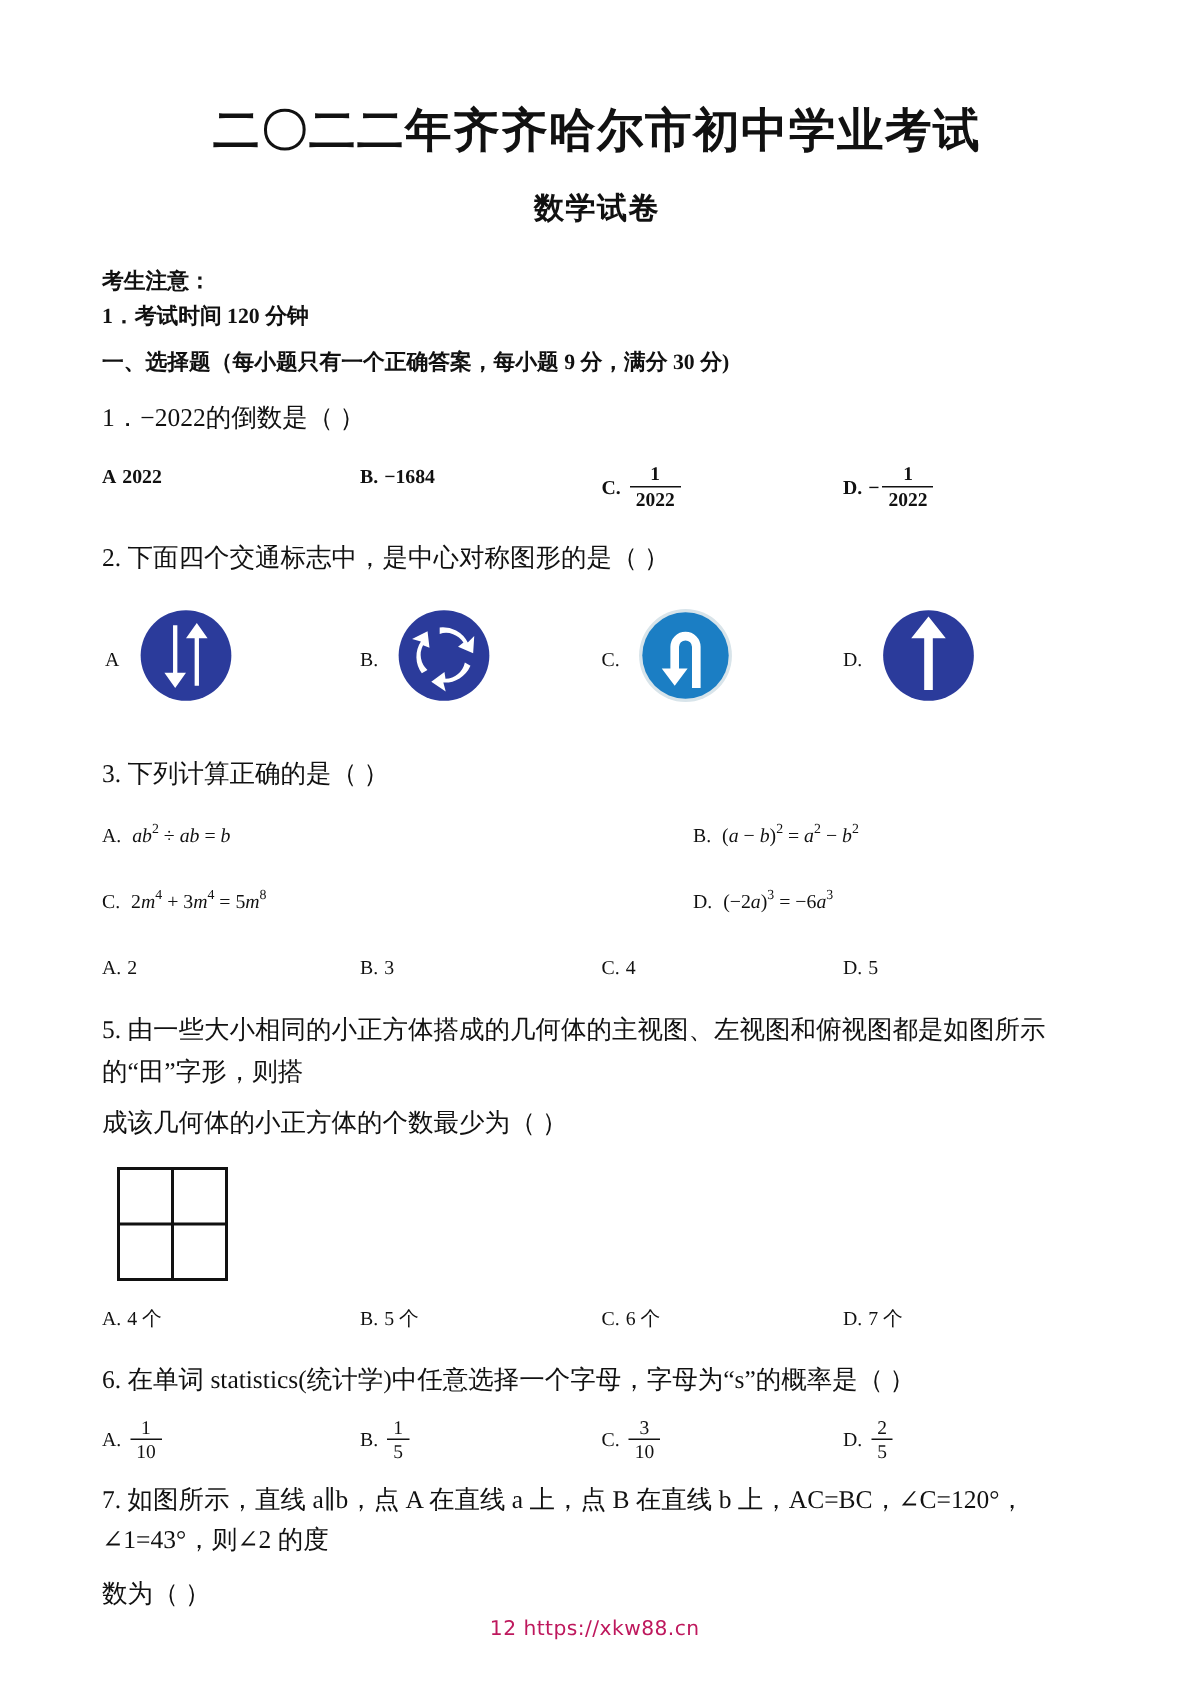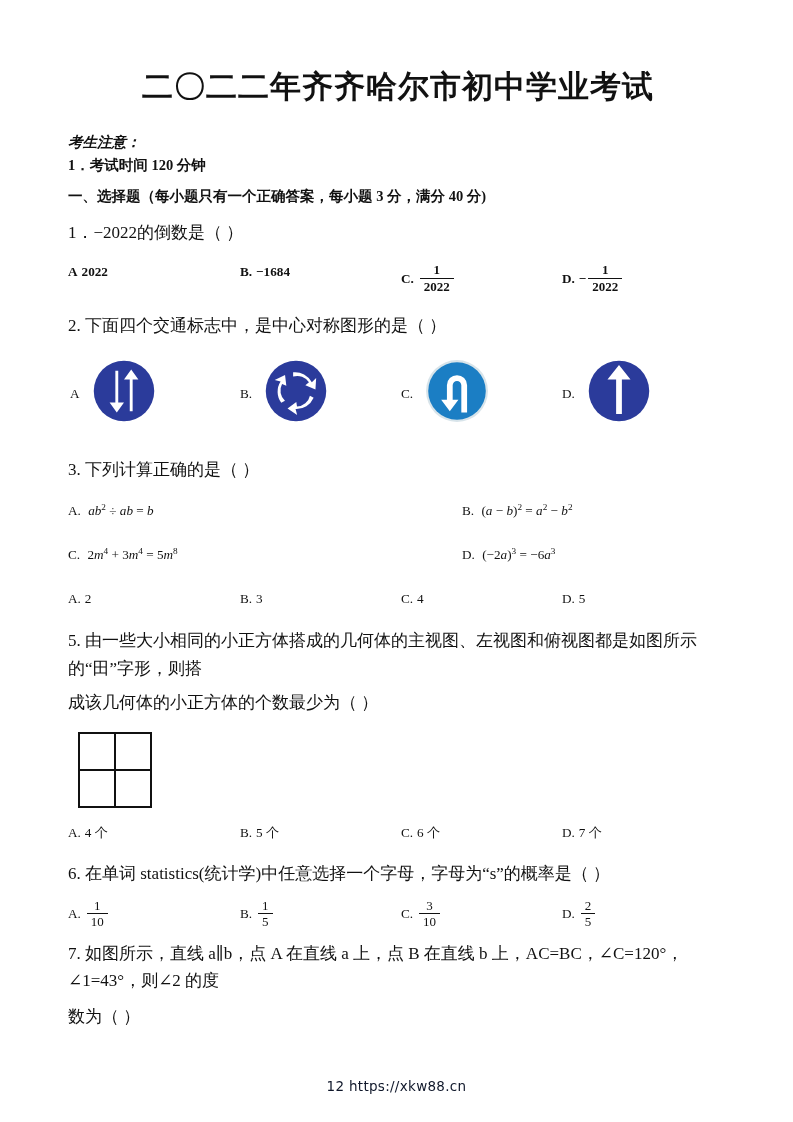--- a/index.html
+++ b/index.html
@@ -48,21 +48,20 @@
   }
 
   
   .notice {
     margin-top: 26px;
   }
   .notice-head {
     font-size: 14.5px;
     font-weight: bold;
     line-height: 1.55;
-    font-style: italic;
   }
   .notice-item {
     font-size: 14.5px;
     font-weight: bold;
     line-height: 1.62;
   }
   .notice-num {
     display: inline-block;
     min-width: 17px;
   }
@@ -185,41 +184,42 @@
   }
 
   
   .footer {
     position: absolute;
     left: 0;
     right: 0;
     top: 1078px;
     text-align: center;
     font-size: 13.5px;
-    color: #0f172a;
+    color: #be185d;
     font-family: "DejaVu Sans", "Liberation Sans", sans-serif;
     letter-spacing: 0.3px;
   }
 </style>
 </head>
 <body>
 
 <div class="page">
   <div class="content">
 
     <div class="title-main">二〇二二年齐齐哈尔市初中学业考试</div>
+    <div class="title-sub">数学试卷</div>
 
     <div class="notice">
       <div class="notice-head">考生注意：</div>
       <div class="notice-item">
         <span class="notice-num">1．</span><span>考试时间 120 分钟</span>
       </div>
     </div>
 
-    <div class="section-head">一、选择题（每小题只有一个正确答案，每小题 3 分，满分 40 分)</div>
+    <div class="section-head">一、选择题（每小题只有一个正确答案，每小题 9 分，满分 30 分)</div>
 
     <div class="question">
       <div class="q-stem">1．−2022的倒数是（      ）</div>
       <div class="opt-row" style="margin-top:18px;font-weight:bold;">
         <div class="opt a">
           <span class="opt-label">A</span><span>2022</span>
         </div>
         <div class="opt b">
           <span class="opt-label">B.</span><span>−1684</span>
         </div>

